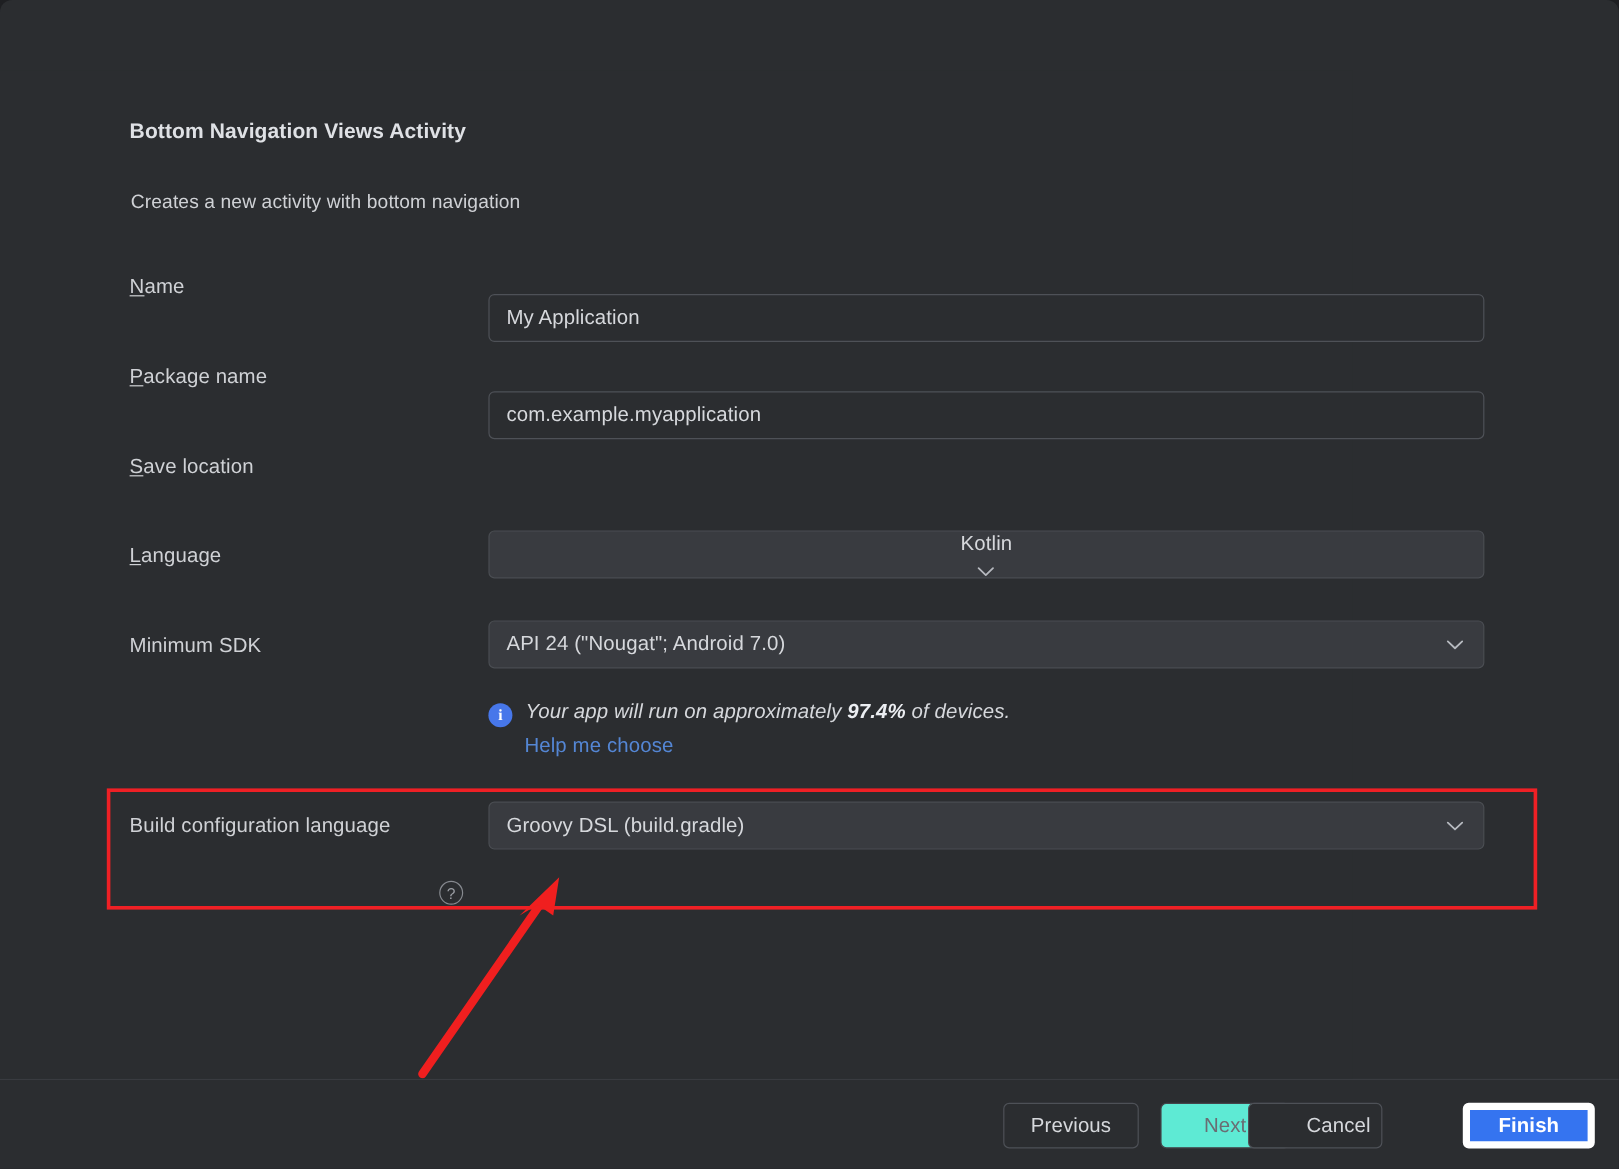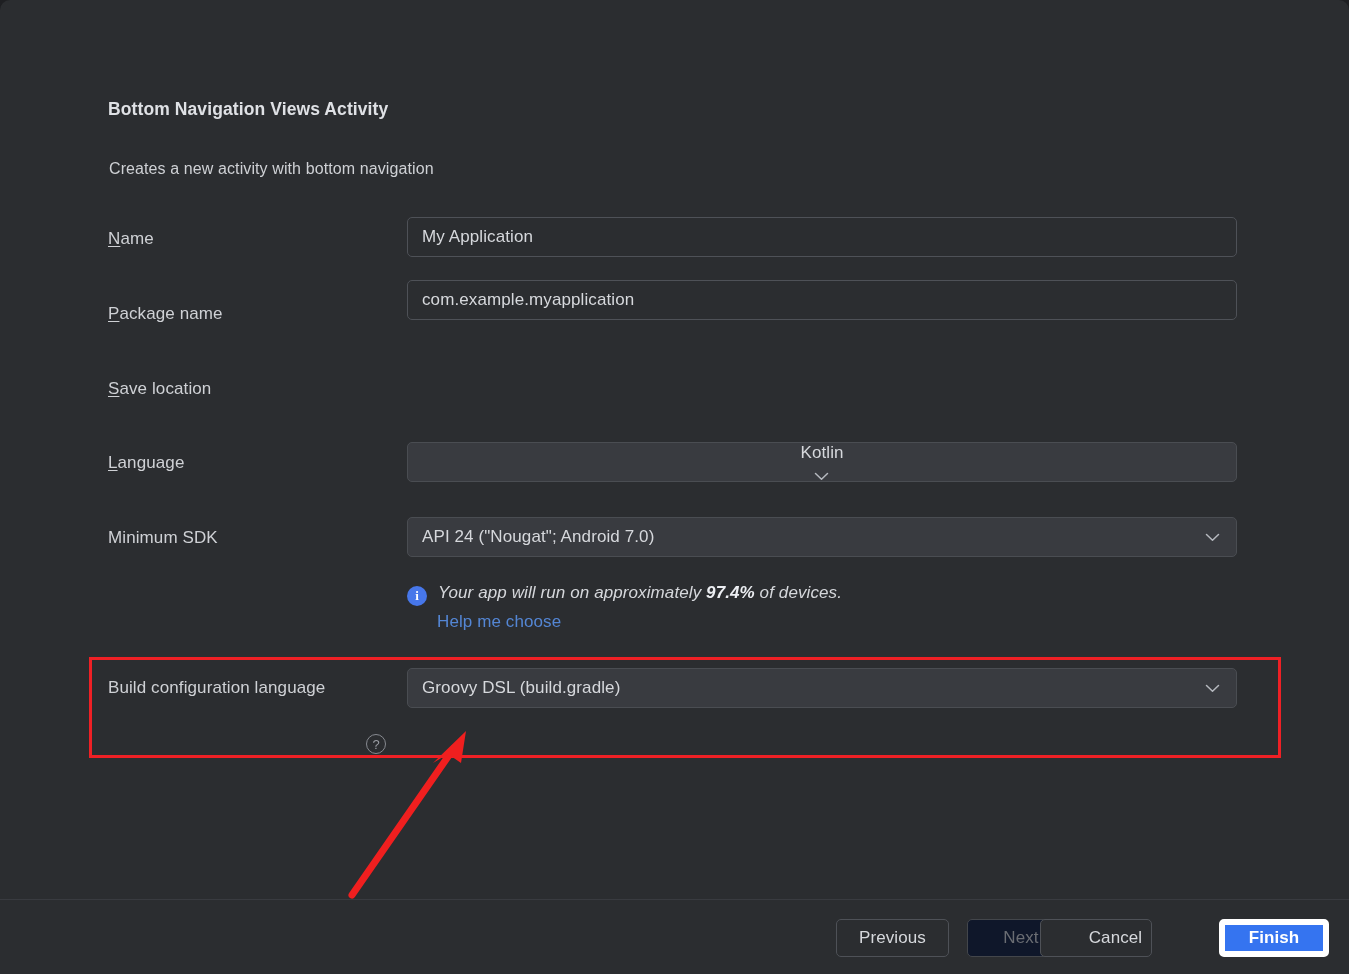--- a/index.html
+++ b/index.html
@@ -108,20 +108,21 @@
     display: flex;
     align-items: center;
     font-size: 17px;
     color: #d6d8dc;
     padding: 0 14px;
     letter-spacing: 0.1px;
   }
   .textfield {
     background: #2b2d30;
     border: 1px solid #4e5157;
+    margin-top: 28px;
   }
   .textfield.focused {
     border: 2px solid #3574f0;
     background: #2b2d30;
   }
   .combofield {
     background: #393b40;
     border: 1px solid #4a4d52;
     justify-content: space-between;
   }
@@ -236,21 +237,21 @@
     box-sizing: border-box;
     cursor: pointer;
     letter-spacing: 0.1px;
   }
   .btn-default {
     background: #2b2d30;
     border: 1px solid #4e5157;
     color: #d6d8dc;
   }
   .btn-disabled {
-    background: #0f172a;
+    background: #5eead4;
     border: 1px solid #43464b;
     color: #6a6d73;
     cursor: default;
   }
   .btn-primary {
     background: #3574f0;
     border: 6px solid #ffffff;
     color: #ffffff;
     font-weight: bold;
   }
@@ -265,21 +266,21 @@
 
     <div class="section-title">Bottom Navigation Views Activity</div>
     <div class="section-desc">Creates a new activity with bottom navigation</div>
 
     <div class="row-label" style="top:170px;"><span class="mnem">N</span><span>ame</span></div>
     <div class="field textfield" style="top:158px;">
       <span>My Application</span>
     </div>
 
     <div class="row-label" style="top:245px;"><span class="mnem">P</span><span>ackage name</span></div>
-    <div class="field textfield" style="top:221px;">
+    <div class="field textfield" style="top:239px;">
       <span>com.example.myapplication</span>
     </div>
 
     <div class="row-label" style="top:320px;"><span class="mnem">S</span><span>ave location</span></div>
 
     <div class="row-label" style="top:394px;"><span class="mnem">L</span><span>anguage</span></div>
     <div class="field combofield" style="top:383px;flex-direction:column;">
       <span>Kotlin</span>
       <span class="chevron">
         <svg width="15" height="9" viewBox="0 0 15 9">

